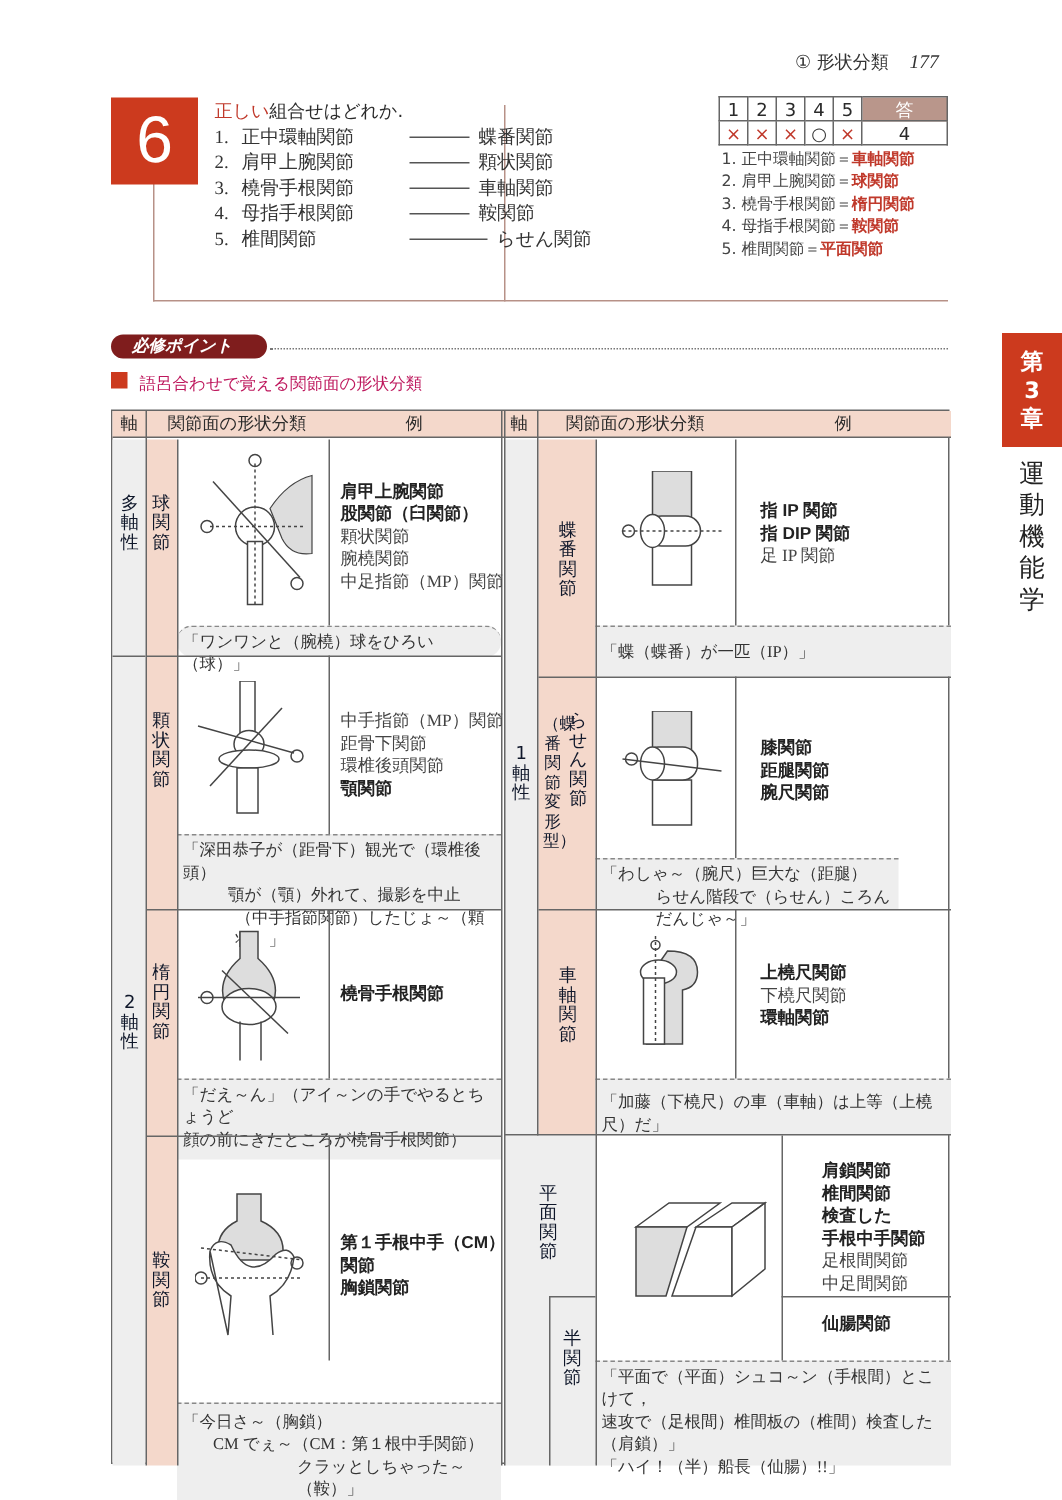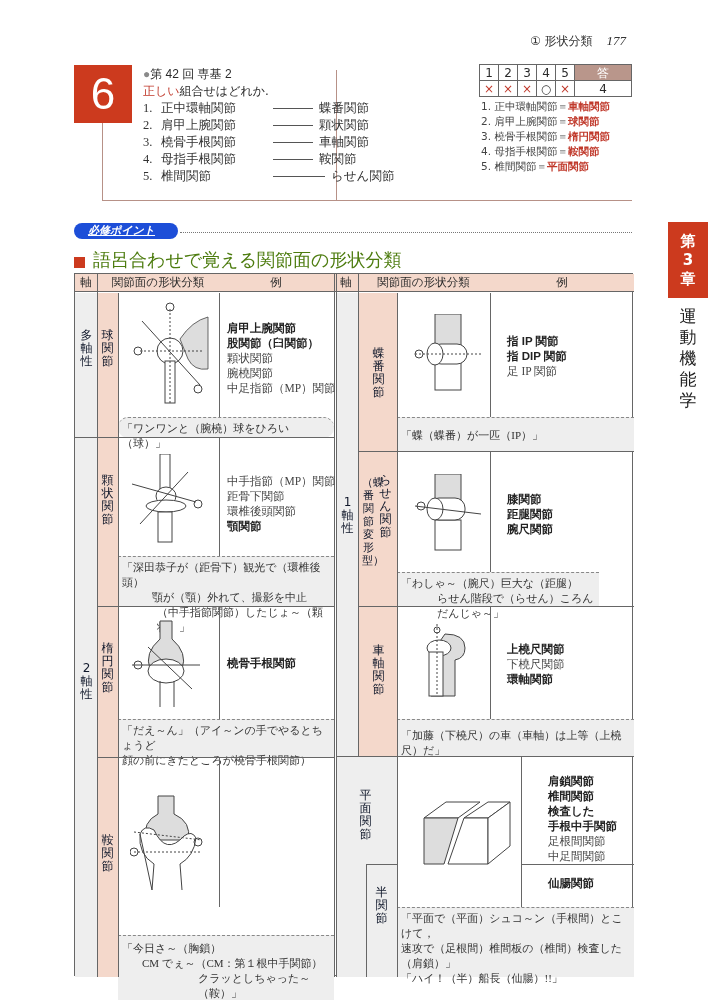--- a/index.html
+++ b/index.html
@@ -25,31 +25,31 @@
   .q-body .choice .dash { width: 40px; border-top: 1px solid #555; height: 0; margin-top: 8px; margin-right: 6px; }
 
   .ans-table { position: absolute; left: 479px; top: 64px; border-collapse: collapse; font-size: 12px; }
   .ans-table td { border: 1px solid #666; width: 19px; height: 16px; text-align: center; line-height: 14px; }
   .ans-table td.ans-h { width: 57px; background: #b9968b; color: #fff; }
   .ans-table .x { color: #c0392b; }
   .ans-table .o { color: #333; }
   .ans-notes { position: absolute; left: 481px; top: 99px; font-size: 10.5px; line-height: 15px; color: #444; }
   .ans-notes .red { color: #c0392b; font-weight: bold; }
 
-  .point-badge { position: absolute; left: 74px; top: 223px; width: 104px; height: 16px; background: #1d4ed8;
-                 border-radius: 8px; color: #fff; font-size: 11px; font-weight: bold; font-style: italic; line-height: 16px; padding-left: 14px; text-decoration: underline; }
+  .point-badge { position: absolute; left: 74px; top: 223px; width: 104px; height: 16px; background: #7f1d1d;
+                 border-radius: 8px; color: #fff; font-size: 11px; font-weight: bold; font-style: italic; line-height: 16px; padding-left: 14px; }
   .point-dots { position: absolute; left: 180px; top: 232px; width: 452px; border-top: 1px dotted #777; }
 
   .chapter-tab { position: absolute; left: 668px; top: 222px; width: 40px; height: 76px; background: #cc3a1e;
                  color: #fff; font-weight: bold; font-size: 15px; line-height: 19px; text-align: center; padding-top: 10px; }
   .chapter-title { position: absolute; left: 676px; top: 306px; width: 24px; font-size: 17px; line-height: 21px; text-align: center; color: #222; }
 
   .section-title { position: absolute; left: 74px; top: 248px; display: flex; align-items: flex-end; }
   .section-title .sq { width: 11px; height: 11px; background: #cc3a1e; margin-right: 8px; margin-bottom: 4px; }
-  .section-title .txt { font-size: 18px; color: #4d7c0f; position: relative; }
+  .section-title .txt { font-size: 11px; color: #be185d; position: relative; }
 
   .tbl { position: absolute; left: 74px; top: 273px; width: 559px; height: 703px; border: 1px solid #666; background: #fff; }
   .cell { position: absolute; }
   .hdr { background: #f4d8cb; border-bottom: 1px solid #666; font-size: 11.5px; text-align: center; line-height: 17px; color: #333; }
   .vline { position: absolute; width: 1px; background: #666; }
   .hline { position: absolute; height: 1px; background: #666; }
   .axis-col { background: #eeeeee; }
   .type-col { background: #f4d8cb; }
   .plane-col { background: #eeeeee; }
   .vtext { position: absolute; font-size: 12px; line-height: 13px; width: 13px; text-align: center; color: #0f172a; word-break: break-all; }
@@ -66,21 +66,20 @@
 <div class="page-header">
   <span>① 形状分類</span>
   <span class="pnum">177</span>
 </div>
 
 <div class="q-frame"></div>
 <div class="q-divider"></div>
 <div class="q-number">6</div>
 
 <div class="q-body">
-  <div class="source"><span class="dot">●</span><span>第 42 回 専基 2</span></div>
   <div class="prompt"><span class="hl">正しい</span><span>組合せはどれか.</span></div>
   <div class="choice">
       <span class="n">1.</span>
       <span class="a">正中環軸関節</span>
       <span class="dash"></span>
       <span>蝶番関節</span>
     </div>
   <div class="choice">
       <span class="n">2.</span>
       <span class="a">肩甲上腕関節</span>
@@ -167,21 +166,21 @@
   <div class="cell plane-col" style="left:291px;top:590px;width:31px;height:113px;border-left:1px solid #666;border-top:1px solid #666;"></div>
 
   <div class="mnemonic" style="left:43px;top:143px;width:216px;height:21px;padding-top:3px;border-radius:10px;">
       <div>「ワンワンと（腕橈）球をひろい（球）」</div>
     </div>
   <div class="mnemonic" style="left:43px;top:282px;width:216px;height:50px;padding-top:3px;">
     <div>「深田恭子が（距骨下）観光で（環椎後頭）</div>
     <div style="padding-left:30px">顎が（顎）外れて、撮影を中止</div>
     <div style="padding-left:35px">（中手指節関節）したじょ～（顆状）」</div>
   </div>
-  <div class="mnemonic" style="left:43px;top:445px;width:216px;height:38px;padding-top:3px;">
+  <div class="mnemonic" style="left:43px;top:445px;width:216px;height:54px;padding-top:3px;">
     <div>「だえ～ん」（アイ～ンの手でやるとちょうど</div>
     <div>顔の前にきたところが橈骨手根関節）</div>
   </div>
   <div class="mnemonic" style="left:43px;top:633px;width:216px;height:70px;padding-top:5px;margin-top:28px;">
     <div>「今日さ～（胸鎖）</div>
     <div style="padding-left:20px">CM でぇ～（CM：第１根中手関節）</div>
     <div style="padding-left:76px">クラッとしちゃった～（鞍）」</div>
   </div>
 
   <div class="mnemonic" style="left:322px;top:143px;width:237px;height:34px;padding-top:10px;">
@@ -249,20 +248,25 @@
   </div>
   <div class="ex" style="left:152px;top:200px;">
     <div class="s">中手指節（MP）関節</div>
     <div class="s">距骨下関節</div>
     <div class="s">環椎後頭関節</div>
     <div class="b">顎関節</div>
   </div>
   <div class="ex" style="left:152px;top:382px;">
     <div class="b">橈骨手根関節</div>
   </div>
+  <div class="ex" style="left:152px;top:548px;">
+    <div class="b">第１手根中手（CM）</div>
+    <div class="b">関節</div>
+    <div class="b">胸鎖関節</div>
+  </div>
 
   <div class="ex" style="left:432px;top:60px;">
     <div class="b">指 IP 関節</div>
     <div class="b">指 DIP 関節</div>
     <div class="s">足 IP 関節</div>
   </div>
   <div class="ex" style="left:432px;top:218px;">
     <div class="b">膝関節</div>
     <div class="b">距腿関節</div>
     <div class="b">腕尺関節</div>

